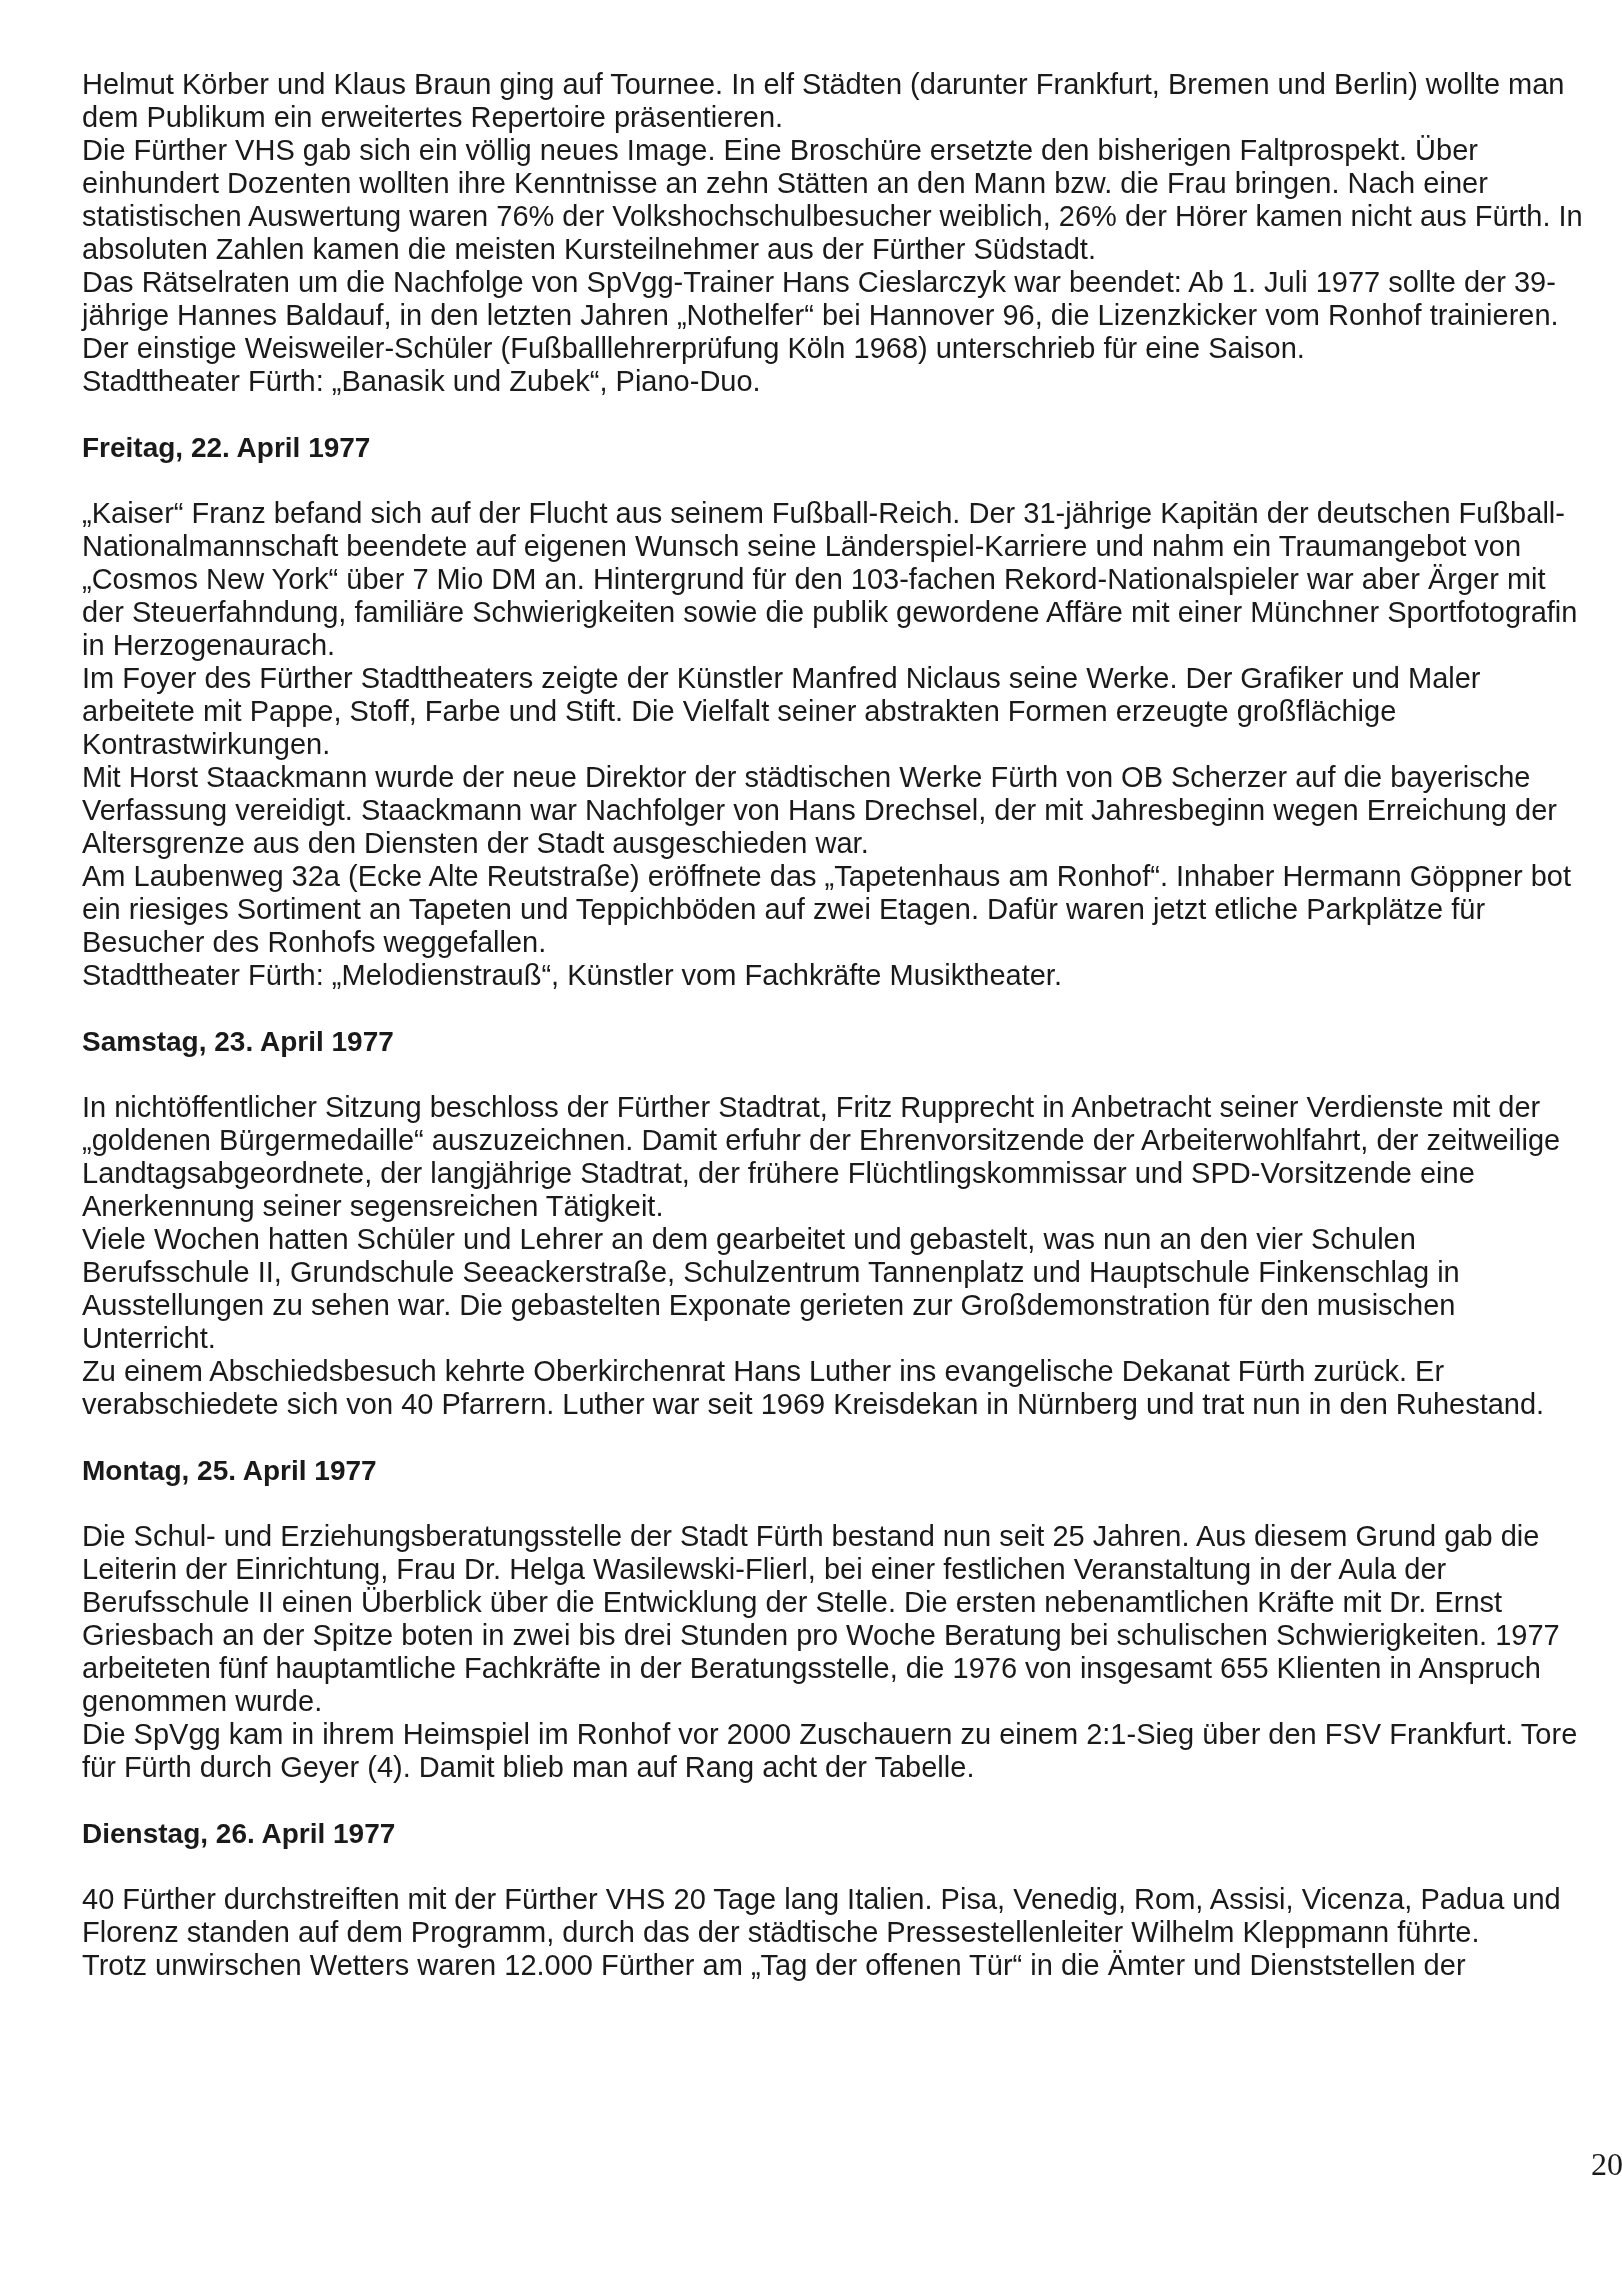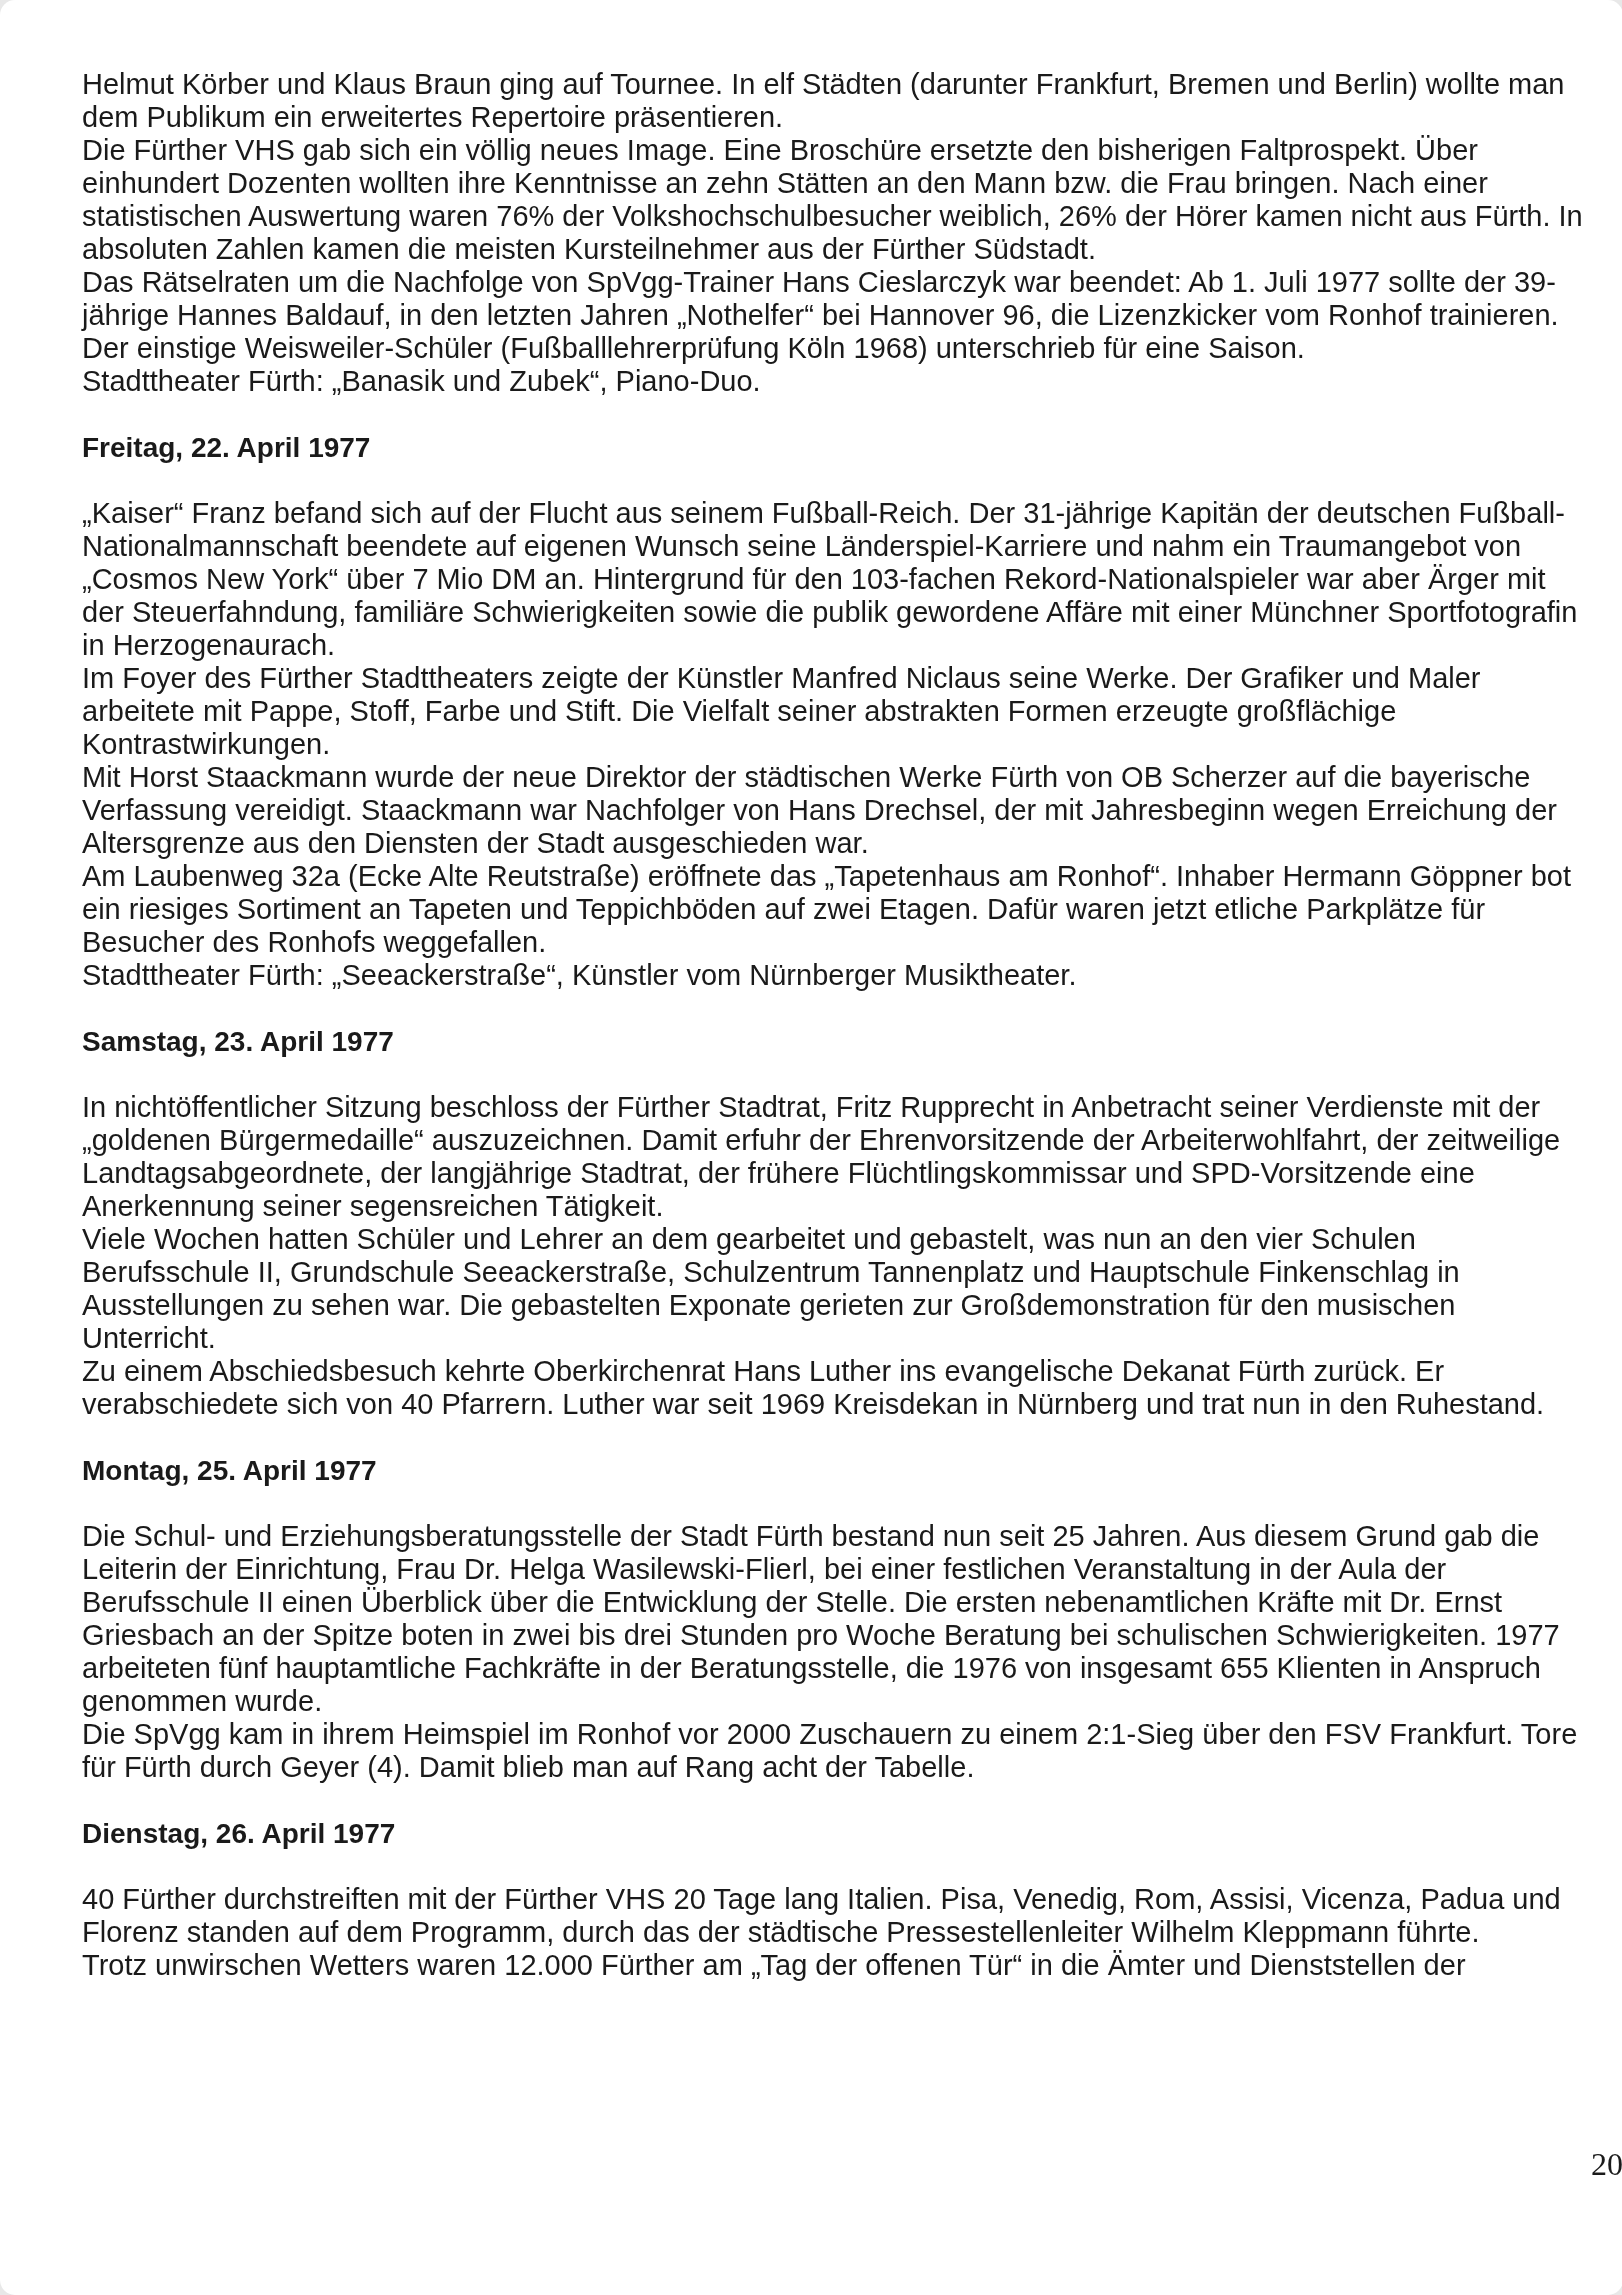--- a/index.html
+++ b/index.html
@@ -8,21 +8,20 @@
     background: #e8e8e8;
   }
   .page {
     position: relative;
     width: 1623px;
     height: 2295px;
     background: #ffffff;
     overflow: hidden;
     font-family: "Liberation Sans", sans-serif;
     color: #1a1a1a;
-    border-radius: 15px;
   }
   .page-content {
     position: absolute;
     left: 82px;
     top: 68px;
     width: 1507px;
     font-size: 29px;
     line-height: 33px;
     text-align: left;
   }
@@ -59,21 +58,21 @@
     <p class="para">Die Fürther VHS gab sich ein völlig neues Image. Eine Broschüre ersetzte den bisherigen Faltprospekt. Über einhundert Dozenten wollten ihre Kenntnisse an zehn Stätten an den Mann bzw. die Frau bringen. Nach einer statistischen Auswertung waren 76% der Volkshochschulbesucher weiblich, 26% der Hörer kamen nicht aus Fürth. In absoluten Zahlen kamen die meisten Kursteilnehmer aus der Fürther Südstadt.</p>
     <p class="para">Das Rätselraten um die Nachfolge von SpVgg-Trainer Hans Cieslarczyk war beendet: Ab 1. Juli 1977 sollte der 39-jährige Hannes Baldauf, in den letzten Jahren „Nothelfer“ bei Hannover 96, die Lizenzkicker vom Ronhof trainieren. Der einstige Weisweiler-Schüler (Fußballlehrerprüfung Köln 1968) unterschrieb für eine Saison.</p>
     <p class="para">Stadttheater Fürth: „Banasik und Zubek“, Piano-Duo.</p>
 
     <h2 class="heading">Freitag, 22. April 1977</h2>
 
     <p class="para">„Kaiser“ Franz befand sich auf der Flucht aus seinem Fußball-Reich. Der 31-jährige Kapitän der deutschen Fußball-Nationalmannschaft beendete auf eigenen Wunsch seine Länderspiel-Karriere und nahm ein Traumangebot von „Cosmos New York“ über 7 Mio DM an. Hintergrund für den 103-fachen Rekord-Nationalspieler war aber Ärger mit der Steuerfahndung, familiäre Schwierigkeiten sowie die publik gewordene Affäre mit einer Münchner Sportfotografin in Herzogenaurach.</p>
     <p class="para">Im Foyer des Fürther Stadttheaters zeigte der Künstler Manfred Niclaus seine Werke. Der Grafiker und Maler arbeitete mit Pappe, Stoff, Farbe und Stift. Die Vielfalt seiner abstrakten Formen erzeugte großflächige Kontrastwirkungen.</p>
     <p class="para">Mit Horst Staackmann wurde der neue Direktor der städtischen Werke Fürth von OB Scherzer auf die bayerische Verfassung vereidigt. Staackmann war Nachfolger von Hans Drechsel, der mit Jahresbeginn wegen Erreichung der Altersgrenze aus den Diensten der Stadt ausgeschieden war.</p>
     <p class="para">Am Laubenweg 32a (Ecke Alte Reutstraße) eröffnete das „Tapetenhaus am Ronhof“. Inhaber Hermann Göppner bot ein riesiges Sortiment an Tapeten und Teppichböden auf zwei Etagen. Dafür waren jetzt etliche Parkplätze für Besucher des Ronhofs weggefallen.</p>
-    <p class="para">Stadttheater Fürth: „Seeackerstraße“, Künstler vom Nürnberger Musiktheater.</p>
+    <p class="para">Stadttheater Fürth: „Melodienstrauß“, Künstler vom Fachkräfte Musiktheater.</p>
 
     <h2 class="heading">Samstag, 23. April 1977</h2>
 
     <p class="para">In nichtöffentlicher Sitzung beschloss der Fürther Stadtrat, Fritz Rupprecht in Anbetracht seiner Verdienste mit der „goldenen Bürgermedaille“ auszuzeichnen. Damit erfuhr der Ehrenvorsitzende der Arbeiterwohlfahrt, der zeitweilige Landtagsabgeordnete, der langjährige Stadtrat, der frühere Flüchtlingskommissar und SPD-Vorsitzende eine Anerkennung seiner segensreichen Tätigkeit.</p>
     <p class="para">Viele Wochen hatten Schüler und Lehrer an dem gearbeitet und gebastelt, was nun an den vier Schulen Berufsschule II, Grundschule Seeackerstraße, Schulzentrum Tannenplatz und Hauptschule Finkenschlag in Ausstellungen zu sehen war. Die gebastelten Exponate gerieten zur Großdemonstration für den musischen Unterricht.</p>
     <p class="para">Zu einem Abschiedsbesuch kehrte Oberkirchenrat Hans Luther ins evangelische Dekanat Fürth zurück. Er verabschiedete sich von 40 Pfarrern. Luther war seit 1969 Kreisdekan in Nürnberg und trat nun in den Ruhestand.</p>
 
     <h2 class="heading">Montag, 25. April 1977</h2>
 
     <p class="para">Die Schul- und Erziehungsberatungsstelle der Stadt Fürth bestand nun seit 25 Jahren. Aus diesem Grund gab die Leiterin der Einrichtung, Frau Dr. Helga Wasilewski-Flierl, bei einer festlichen Veranstaltung in der Aula der Berufsschule II einen Überblick über die Entwicklung der Stelle. Die ersten nebenamtlichen Kräfte mit Dr. Ernst Griesbach an der Spitze boten in zwei bis drei Stunden pro Woche Beratung bei schulischen Schwierigkeiten. 1977 arbeiteten fünf hauptamtliche Fachkräfte in der Beratungsstelle, die 1976 von insgesamt 655 Klienten in Anspruch genommen wurde.</p>

